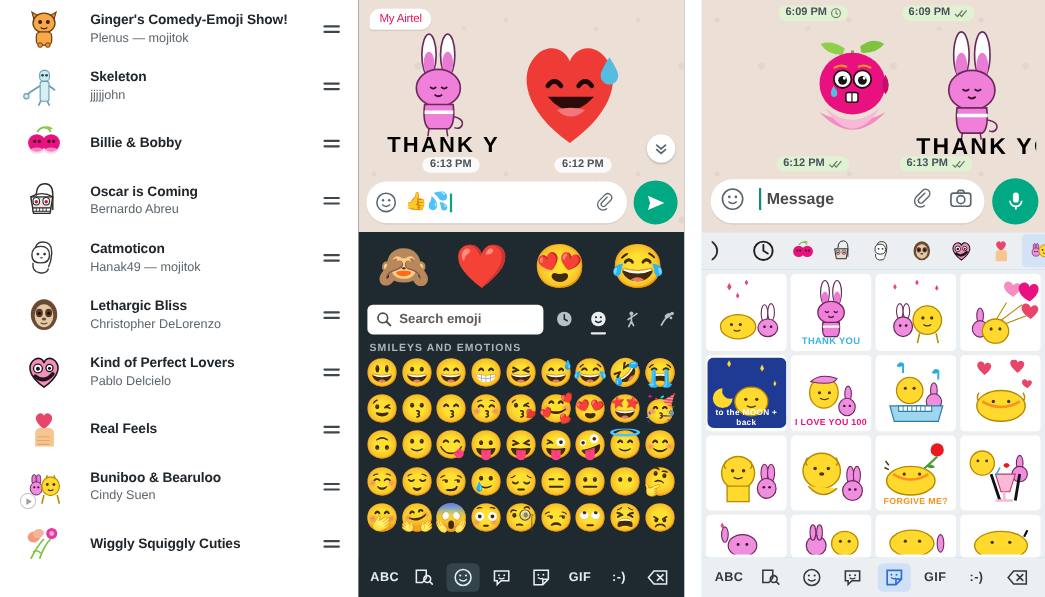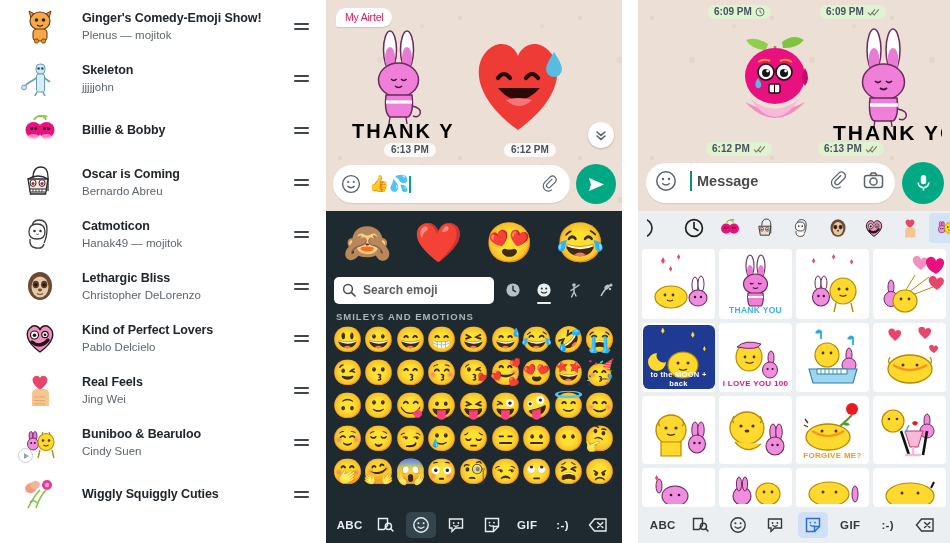--- a/index.html
+++ b/index.html
@@ -399,21 +399,20 @@
     <div class="pack-row">
       <div class="pack-thumb">
         <svg width="40" height="40" viewBox="0 0 40 40">
           <path d="M20 20 C12 14 11 9 14.5 6.5 C17 4.7 19.4 6.2 20 8 C20.6 6.2 23 4.7 25.5 6.5 C29 9 28 14 20 20z" fill="#e8456b"></path>
           <path d="M12 24 q0-5 5-5 h7 q5 0 5 5 v12 h-17z" fill="#f7c58f"></path>
           <path d="M14 27 h11 M14 30.5 h11 M14 34 h11" stroke="#e0a86d" stroke-width="1"></path>
         </svg>
       </div>
       <div class="pack-text">
         <div class="pack-title">Real Feels</div>
-        <div class="pack-author">Jing Wei</div>
       </div>
       <div class="drag-handle">
           <i></i>
           <i></i>
         </div>
     </div>
 
     <div class="pack-row">
       <div class="pack-thumb">
         <svg width="40" height="40" viewBox="0 0 40 40">

